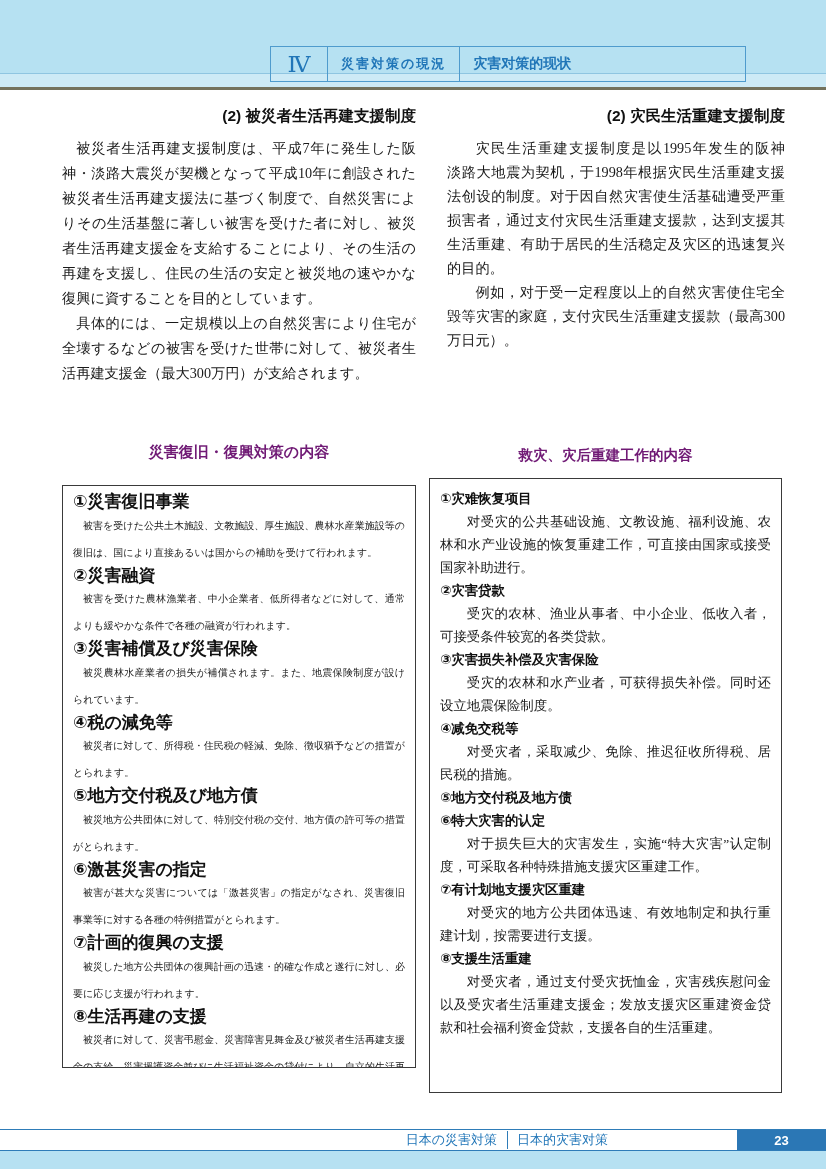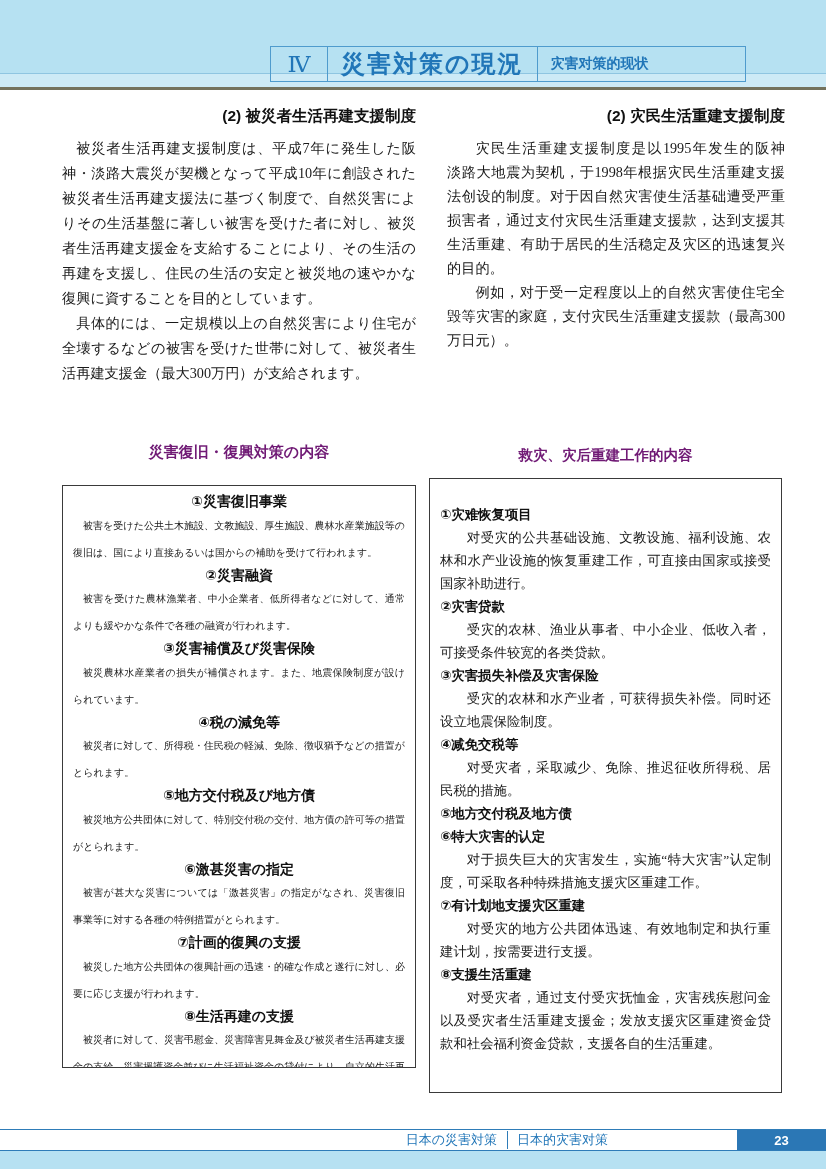--- a/index.html
+++ b/index.html
@@ -9,21 +9,21 @@
   
   .top-band{position:absolute;left:0;top:0;width:826px;height:87px;background:#b6e1f2;}
   .band-substrip{position:absolute;left:0;bottom:0;width:826px;height:13px;background:#cdeaf6;
                  border-top:1px solid #8fc5e1;}
   .header-box{position:absolute;left:270px;top:46px;width:474px;height:34px;
               border:1px solid #4f9bcd;display:flex;align-items:stretch;}
   .hb-cell{display:flex;align-items:center;color:#2176b8;}
   .hb-numeral{width:56px;justify-content:center;font-family:"Liberation Serif","DejaVu Serif",serif;
               font-size:23px;border-right:1px solid #4f9bcd;}
   .hb-jp{padding:0 13px;font-family:"Liberation Sans","DejaVu Sans",sans-serif;
-         font-weight:bold;font-size:24px;letter-spacing:2px;border-right:1px solid #4f9bcd;}
+         font-weight:bold;font-size:13px;letter-spacing:2px;border-right:1px solid #4f9bcd;}
   .hb-cn{padding:0 13px;font-family:"Liberation Sans","DejaVu Sans",sans-serif;
          font-weight:bold;font-size:14px;flex:1;}
   .dark-rule{position:absolute;left:0;top:87px;width:826px;height:3px;background:#74725d;}
 
   
   .col{position:absolute;top:106px;}
   .col-left{left:62px;width:354px;}
   .col-right{left:429px;width:356px;}
   .col-heading{margin:0 0 9px 0;font-family:"Liberation Sans","DejaVu Sans",sans-serif;
                font-weight:bold;font-size:15.5px;color:#111;text-align:right;}
@@ -34,25 +34,25 @@
   
   .box-title{position:absolute;font-family:"Liberation Sans","DejaVu Sans",sans-serif;
              font-weight:bold;color:#701a75;text-align:center;}
   .box-title-left{left:62px;top:443px;width:354px;font-size:15px;}
   .box-title-right{left:429px;top:446px;width:353px;font-size:14.5px;}
 
   
   .info-box{position:absolute;box-sizing:border-box;border:1.5px solid #3a3a3a;
             background:#fff;overflow:hidden;}
   .box-left{left:62px;top:485px;width:354px;height:583px;padding:6px 10px;}
-  .box-right{left:429px;top:478px;width:353px;height:615px;padding:24px 10px;}
+  .box-right{left:429px;top:478px;width:353px;height:615px;padding:8px 10px;}
   .item-title{margin:0;font-family:"Liberation Sans","DejaVu Sans",sans-serif;
               font-weight:bold;color:#111;}
   .item-body{margin:0;text-align:justify;color:#191919;}
-  .box-left .item-title{font-size:14px;line-height:19.5px;text-align:center;}
+  .box-left .item-title{font-size:17px;line-height:19.5px;}
   .box-left .item-body{font-size:10px;line-height:27px;text-indent:1em;}
   .box-right .item-title{font-size:13.4px;line-height:23px;}
   .box-right .item-body{font-size:13.4px;line-height:23px;text-indent:2em;}
 
   
   .footer-band{position:absolute;left:0;top:1129px;width:826px;height:20px;background:#fff;
                border-top:1px solid #2e7cb8;border-bottom:1px solid #2e7cb8;
                font-family:"Liberation Sans","DejaVu Sans",sans-serif;}
   .f-jp{position:absolute;right:329px;top:0;line-height:20px;font-size:13px;color:#2176b8;}
   .f-divider{position:absolute;left:507px;top:1px;bottom:1px;width:1px;background:#2e7cb8;}

